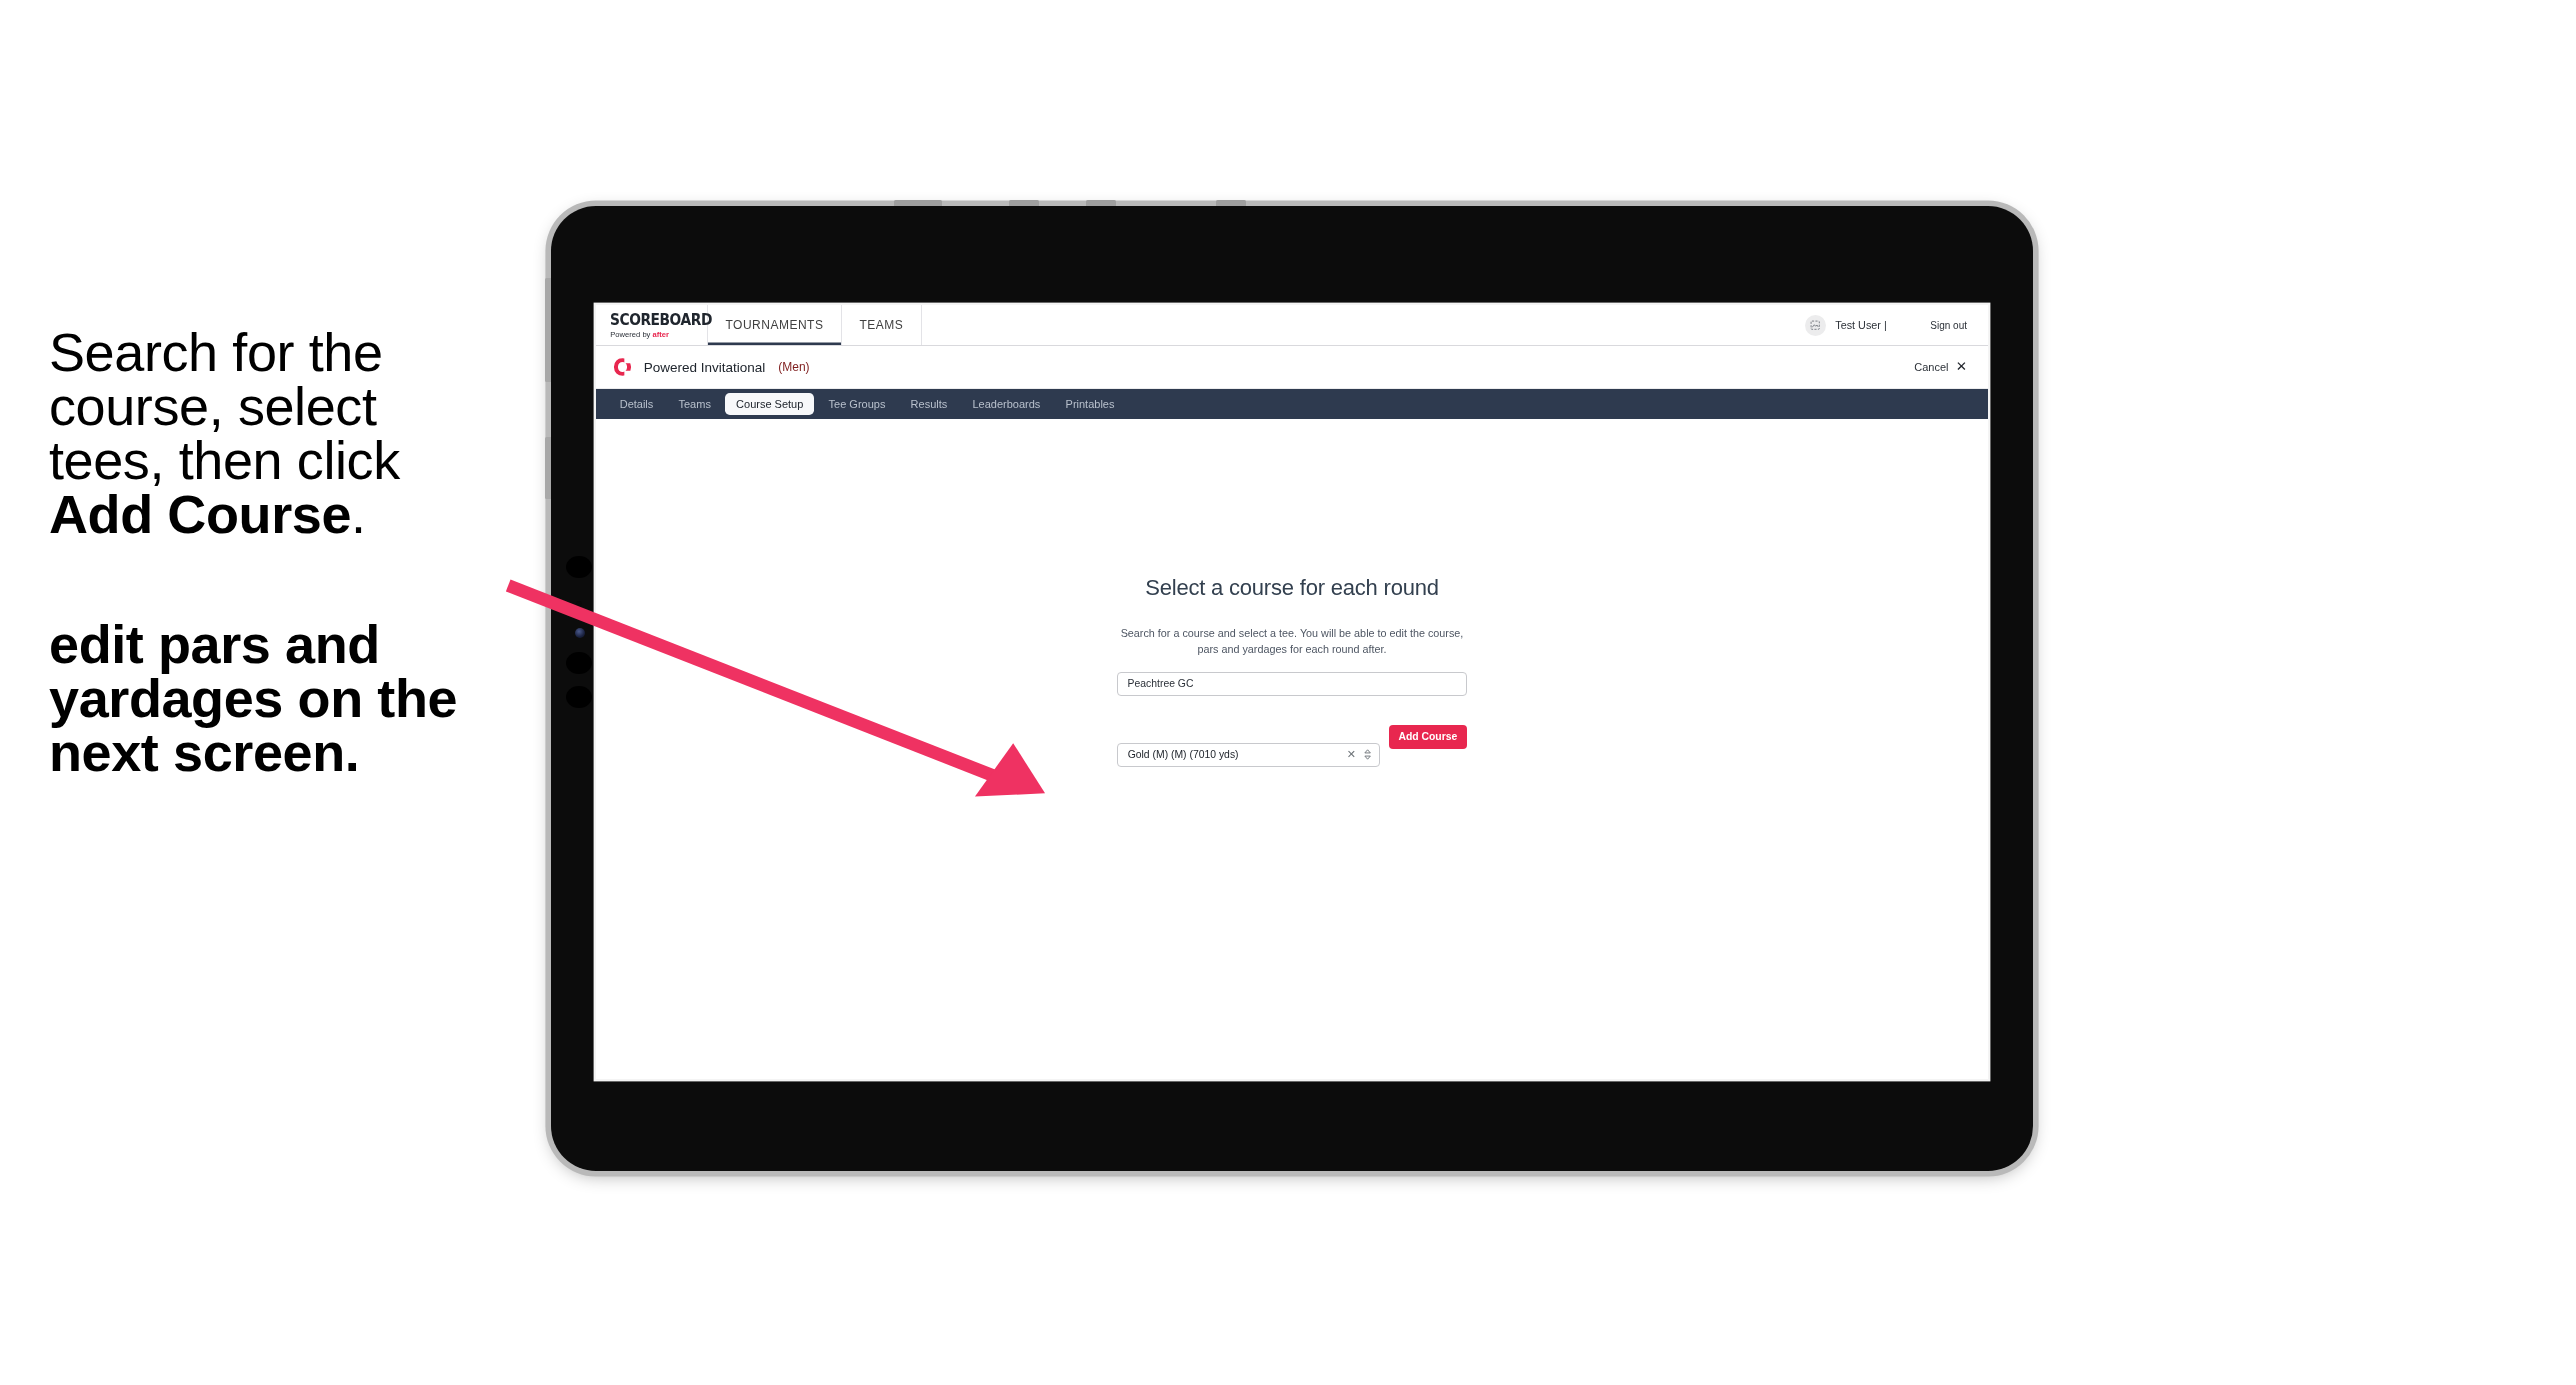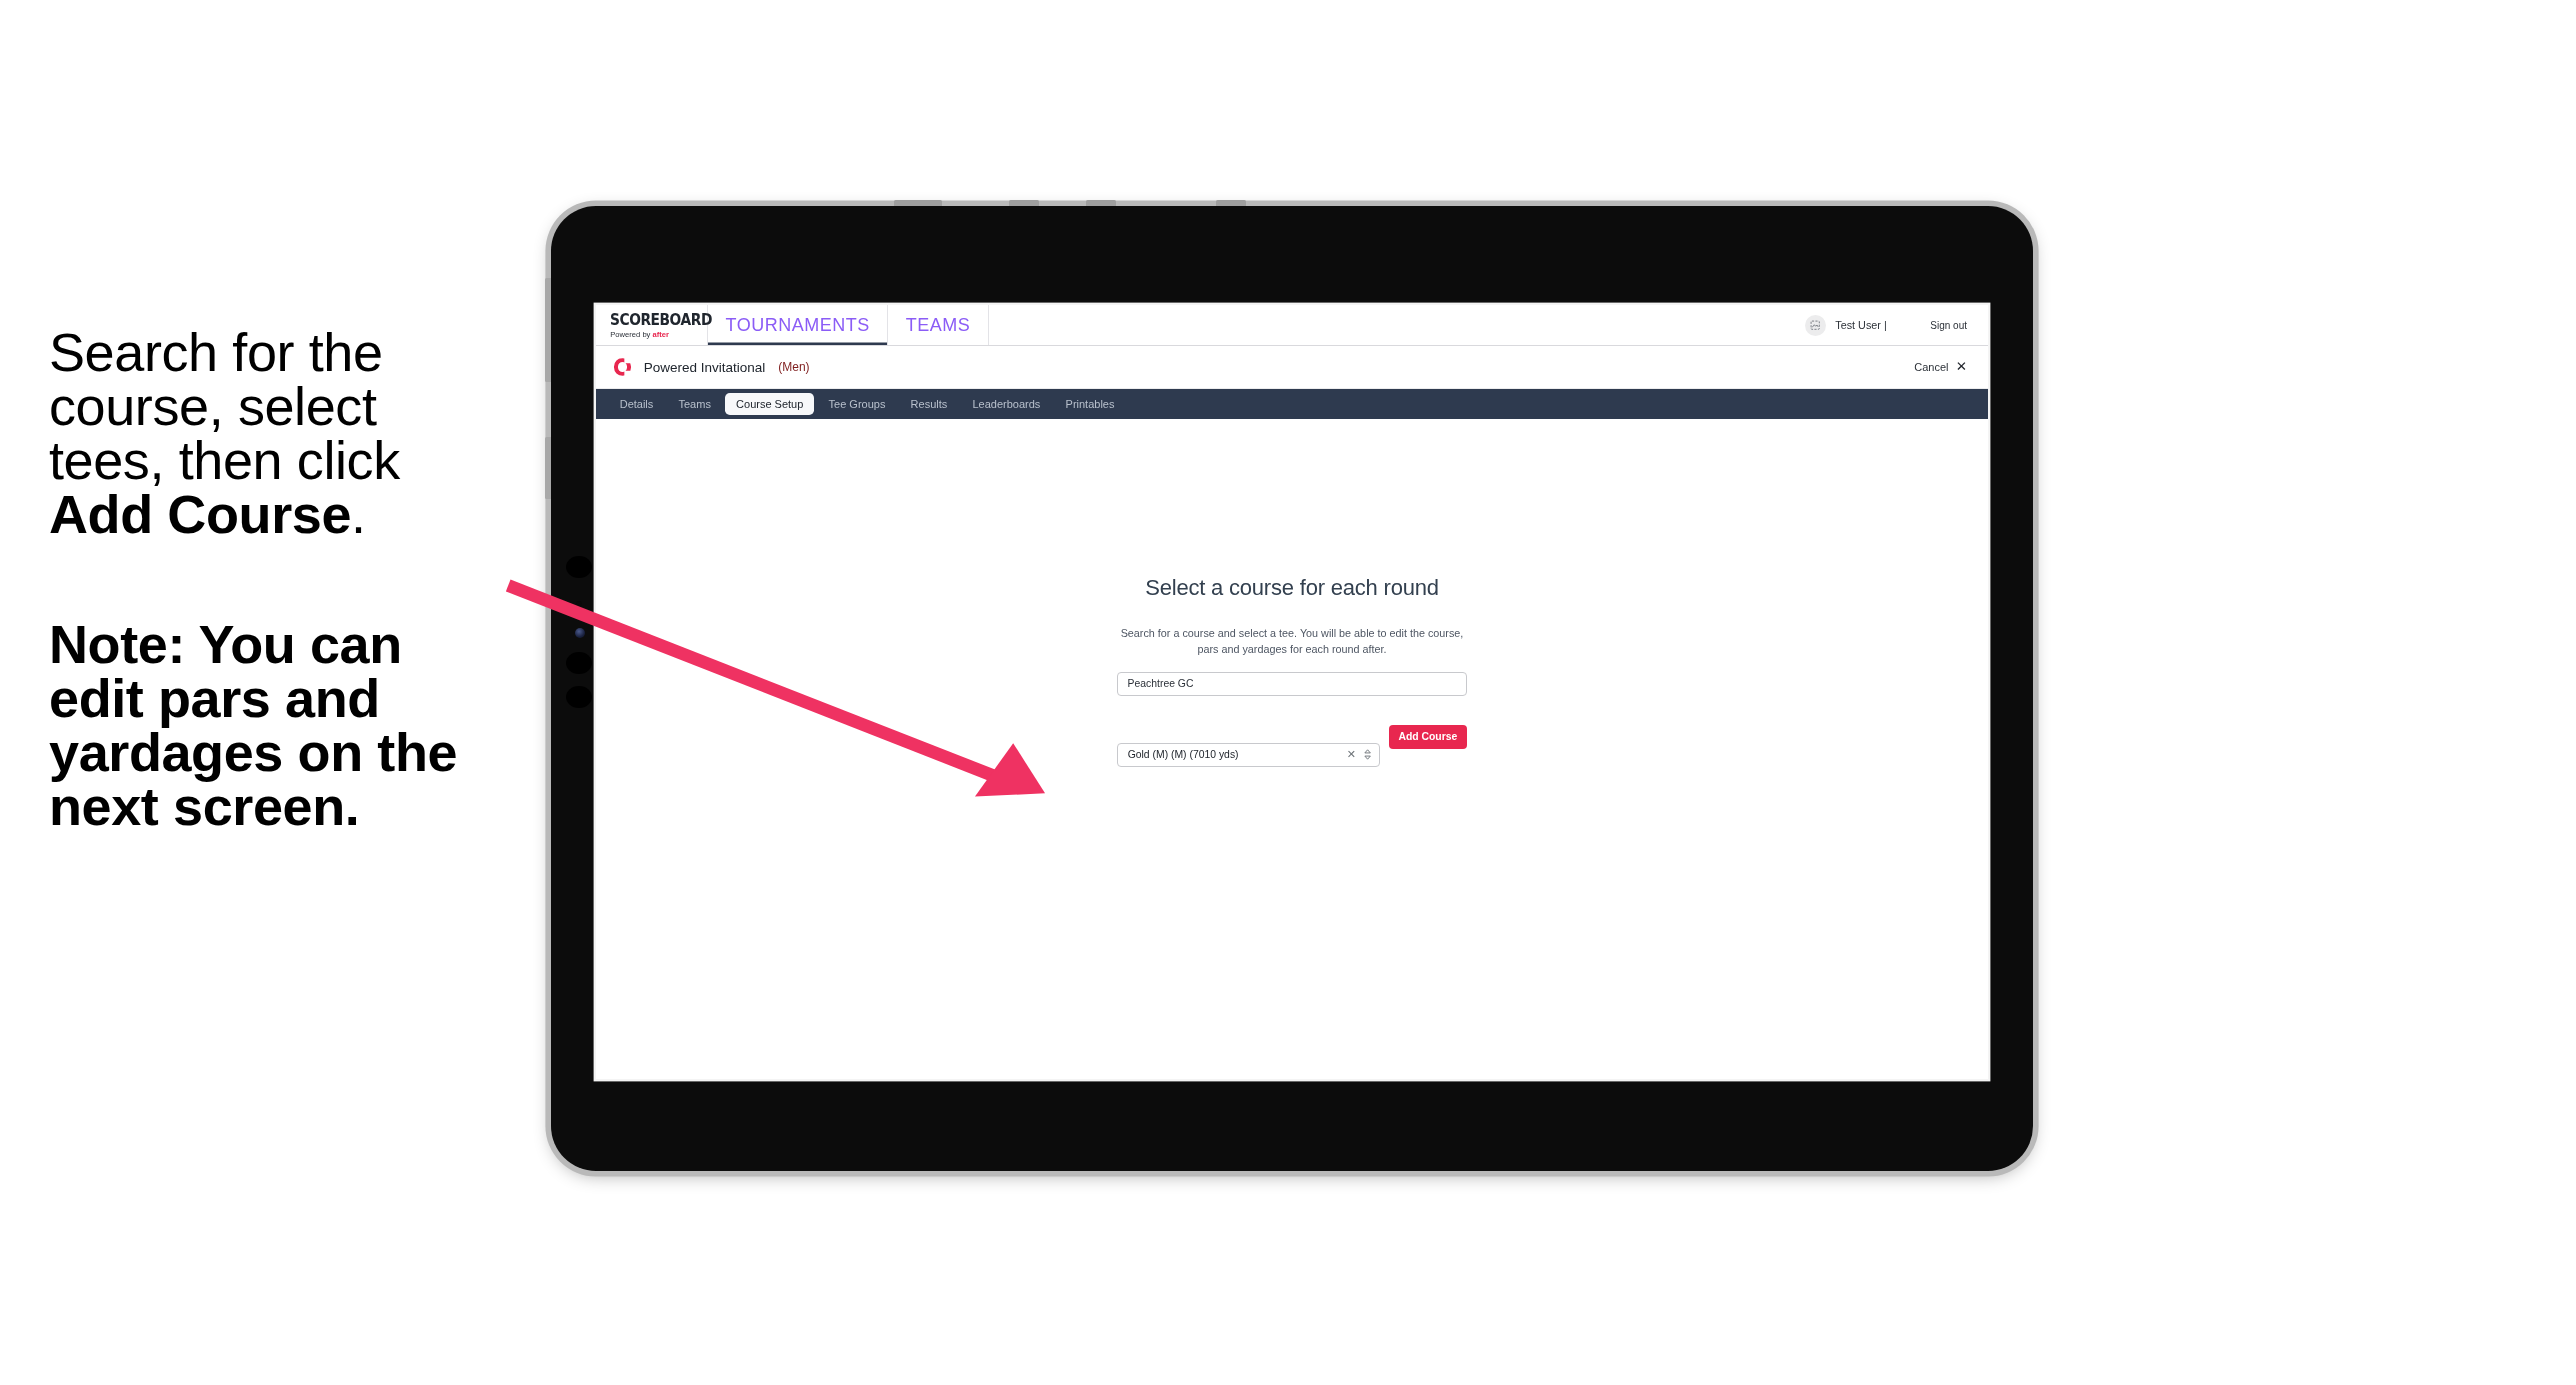--- a/index.html
+++ b/index.html
@@ -91,21 +91,21 @@
     color: #20262e;
     transform: scaleX(0.92);
     transform-origin: left center;
   }
   .brand-sub { font-size: 7.6px; color: #2b3038; margin-top: 1.6px; white-space: nowrap; }
   .brand-sub .clippd { color: #e8274f; font-weight: bold; }
 
   .topnav { display: flex; align-items: stretch; }
   .topnav-item {
     display: flex; align-items: center; padding: 0 17.5px;
-    font-size: 18px; letter-spacing: 0.5px; color: #8b5cf6;
+    font-size: 12px; letter-spacing: 0.5px; color: #404040;
     border-right: 0.8px solid #e3e3e7;
     cursor: pointer;
   }
   .topnav-item.active { box-shadow: inset 0 -2.4px 0 #2e3a4f; }
 
   .topbar-right {
     margin-left: auto; display: flex; align-items: center;
     padding-right: 21px; gap: 9.6px;
   }
   .avatar {
@@ -218,21 +218,20 @@
 
   <div class="instructions">
     <div class="instr-block">
       <span class="instr-line">Search for the</span>
       <span class="instr-line">course, select</span>
       <span class="instr-line">tees, then click</span>
       <span class="instr-line"><span class="instr-bold">Add Course</span><span>.</span></span>
     </div>
     <div class="instr-gap"></div>
     <div class="instr-note">
-      <span class="instr-line">Note: You can</span>
       <span class="instr-line">edit pars and</span>
       <span class="instr-line">yardages on the</span>
       <span class="instr-line">next screen.</span>
     </div>
   </div>
 
   <div id="tablet">
     <div class="top-btn tb1"></div>
     <div class="top-btn tb2"></div>
     <div class="top-btn tb3"></div>

